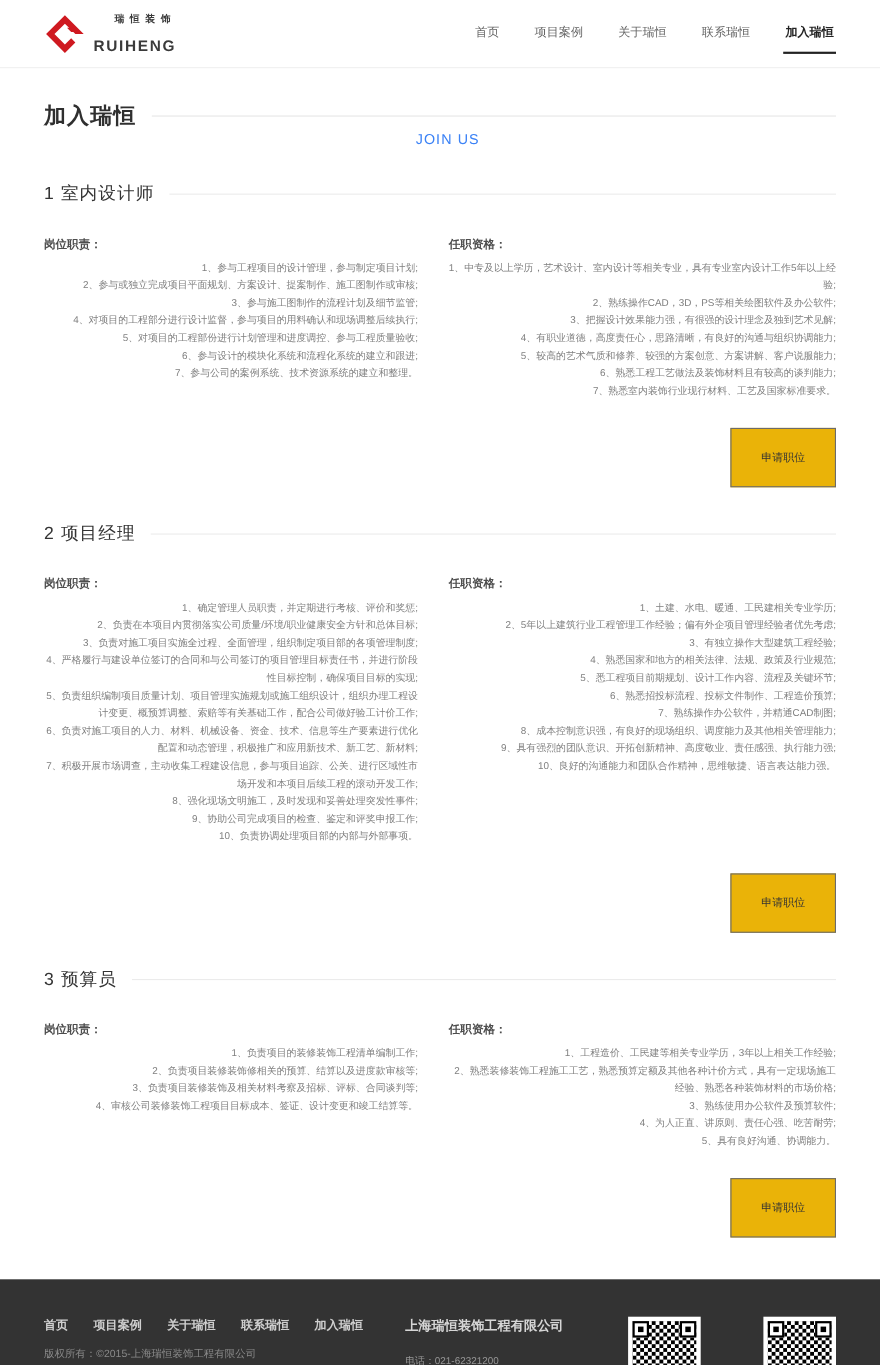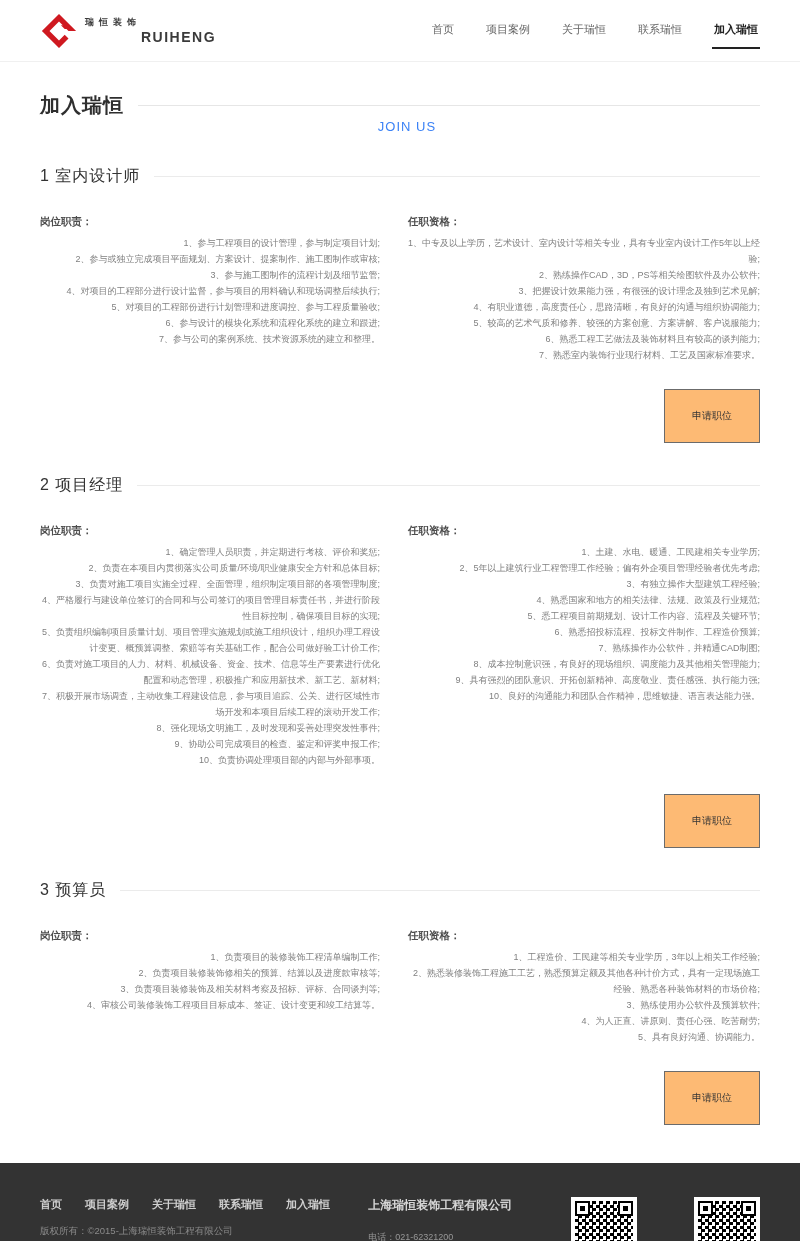--- a/index.html
+++ b/index.html
@@ -8,21 +8,21 @@
     font-family:"Liberation Sans","DejaVu Sans",sans-serif;
     background:#fff; color:#333; width:800px; min-height:1241px;
     display:flex; flex-direction:column;
   }
   
   .site-header{
     height:62px; display:flex; align-items:center; justify-content:space-between;
     padding:0 40px 0 40px; border-bottom:1px solid #f0f0f0; background:#fff;
   }
   .logo{ display:flex; align-items:center; gap:7px; }
-  .logo-text{ display:flex; flex-direction:row; line-height:1; }
+  .logo-text{ display:flex; flex-direction:column; line-height:1;align-items:flex-end; }
   .logo-cn{ font-size:9px; letter-spacing:5px; color:#3a3a3a; font-weight:bold; }
   .logo-en{ font-size:14px; font-weight:bold; color:#3a3a3a; letter-spacing:1.5px; margin-top:12px; }
   .main-nav{ display:flex; gap:28px; align-items:center; }
   .main-nav a{
     text-decoration:none; font-size:11px; color:#666; padding:10px 2px;
     border-bottom:2px solid transparent; cursor:pointer;
   }
   .main-nav a.active{ color:#222; font-weight:bold; border-bottom-color:#222; }
   
   .content{ padding:0 40px; flex:1 0 auto; }
@@ -37,21 +37,21 @@
   .job-title{ font-size:16px; font-weight:normal; color:#333; letter-spacing:1px; white-space:nowrap; }
   .sec-rule{ flex:1; height:1px; background:#ebebeb; }
   .cols{ display:flex; justify-content:space-between; margin-top:28px; }
   .col-l{ width:340px; }
   .col-r{ width:352px; }
   .col h3{ font-size:10.5px; color:#4d4d4d; font-weight:bold; margin-bottom:6px; }
   .col ul{ list-style:none;text-align:right; }
   .col li{ font-size:9px; color:#808080; line-height:16px; }
   .apply-row{ text-align:right; margin:26px 0 4px; }
   .apply-btn{
-    background:#fdba74; border:1px solid #6b6b6b; color:#333; font-size:10px;
+    background:#eab308; border:1px solid #6b6b6b; color:#333; font-size:10px;
     padding:19px 27px; cursor:pointer; font-family:inherit;
   }
   
   .site-footer{
     margin-top:34px; background:#333333; color:#ccc;
     padding:34px 40px 28px; flex:0 0 auto; min-height:151px;
   }
   .footer-row{ display:flex; }
   .footer-left{ width:332px; }
   .footer-nav{ display:flex; gap:23px; }

